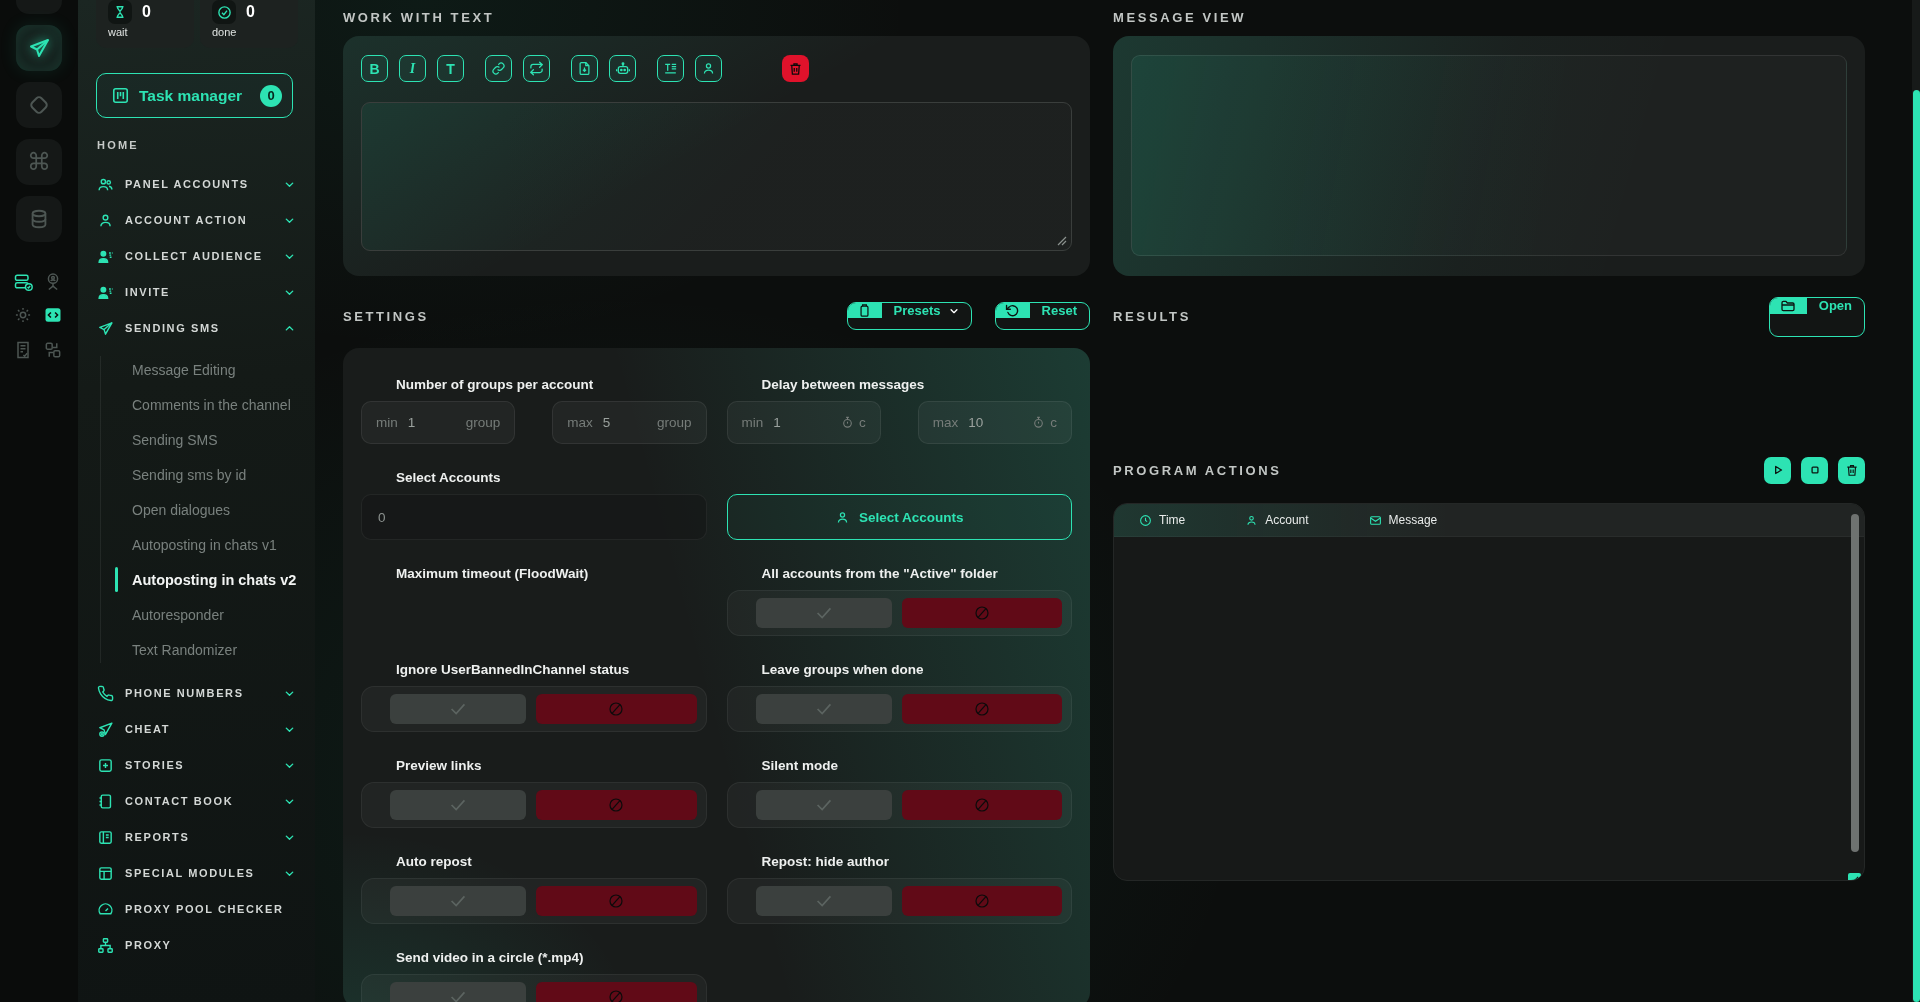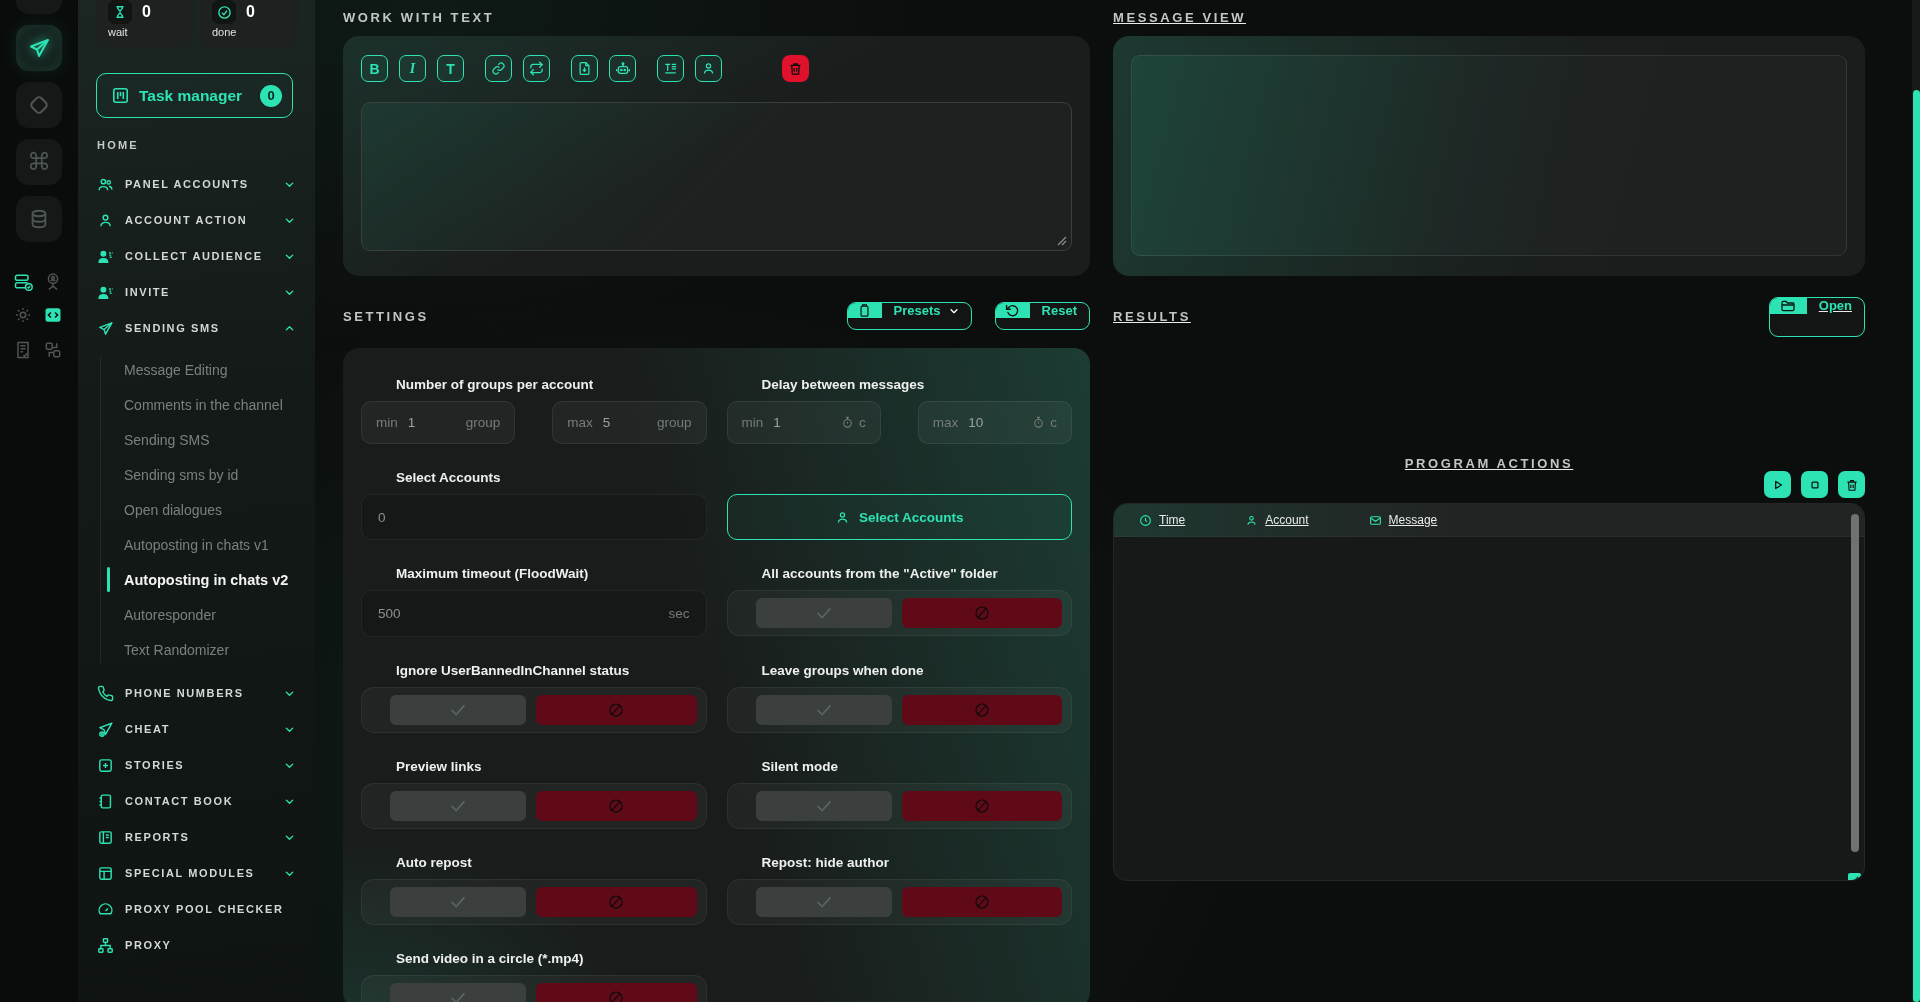--- a/index.html
+++ b/index.html
@@ -34,29 +34,29 @@
     display:flex; align-items:center; gap:9px; padding:0 10px 0 14px; color:#2de3b3; cursor:pointer; background:rgba(45,227,179,0.03); }
   .tm-label { font-size:15.5px; font-weight:bold; }
   .tm-badge { margin-left:auto; width:22px; height:22px; border-radius:50%; background:#2de3b3; color:#06251c;
     font-size:13px; font-weight:bold; display:flex; align-items:center; justify-content:center; }
   .home { position:absolute; left:19px; top:139px; font-size:11px; font-weight:bold; letter-spacing:2.2px; color:#c6cac8; }
   .nav { position:absolute; left:0; top:166px; width:237px; display:flex; flex-direction:column; }
   .nav-item { height:36px; display:flex; align-items:center; padding:0 20px 0 19px; cursor:pointer; }
   .nav-item .nico { width:17px; height:17px; color:#2de3b3; flex:none; }
   .nav-item .nlabel { margin-left:11px; font-size:11px; font-weight:bold; letter-spacing:1.6px; color:#d4d8d6; }
   .chev { margin-left:auto; width:11px; height:11px; color:#2de3b3; }
-  .sublist { position:relative; margin:6px 0 8px 22px; padding-left:8px; display:flex; flex-direction:column; }
+  .sublist { position:relative; margin:6px 0 8px 22px; padding-left:16px; display:flex; flex-direction:column; }
   .sublist:before { content:""; position:absolute; left:0; top:4px; bottom:4px; width:1px; background:rgba(255,255,255,0.07); }
   .sub-item { height:35px; display:flex; align-items:center; padding-left:16px; font-size:14px; color:#79817e; cursor:pointer; position:relative; }
   .sub-item.active { color:#f2f4f3; font-weight:bold; font-size:14.5px; }
   .sub-item.active:before { content:""; position:absolute; left:-1px; top:5px; bottom:5px; width:3px; border-radius:2px; background:#2de3b3; }
 
   
   .col-center { position:absolute; left:343px; top:0; width:747px; }
-  .col-right  { position:absolute; left:1113px; top:0; width:752px;text-decoration:underline; }
+  .col-right  { position:absolute; left:1113px; top:0; width:752px; }
   .section-title { font-size:13px; font-weight:bold; letter-spacing:2.6px; color:#c2c6c4; }
 
   
   .card { border-radius:16px; }
   .wwt-card { margin-top:11px; height:240px; padding:19px 18px;
     background:linear-gradient(150deg, rgba(45,227,179,0.10), rgba(45,227,179,0) 48%), #1a1d1c; }
   .toolbar { display:flex; align-items:center; }
   .tbtn { width:27px; height:27px; border:1.5px solid #2de3b3; border-radius:7px; background:rgba(45,227,179,0.06);
     color:#2de3b3; display:flex; align-items:center; justify-content:center; cursor:pointer; flex:none; }
   .tbtn span { font-size:14px; font-weight:bold; }
@@ -99,21 +99,21 @@
     display:flex; align-items:center; gap:10px; padding:0 9px 0 28px; }
   .tg-yes { flex:0.85; height:30px; border-radius:6px; background:#3b403e; display:flex; align-items:center; justify-content:center; color:#5c6461; cursor:pointer; }
   .tg-no { flex:1; height:30px; border-radius:6px; background:#610a17; display:flex; align-items:center; justify-content:center; color:#0b0b0b; cursor:pointer; }
 
   
   .mv-card { margin-top:11px; height:240px; padding:19px 18px;
     background:linear-gradient(105deg, rgba(45,227,179,0.14), rgba(45,227,179,0.02) 50%, rgba(45,227,179,0) 70%), #1a1d1c; }
   .mv-inner { height:201px; border:1px solid rgba(255,255,255,0.09); border-radius:9px;
     background:linear-gradient(100deg, rgba(45,227,179,0.08), rgba(255,255,255,0.02) 60%); }
   .results-head { margin-top:25px; height:31px; display:flex; align-items:center; }
-  .pa-head { margin-top:124px; height:28px; display:flex; align-items:center;flex-direction:column; }
+  .pa-head { margin-top:124px; height:28px; display:flex; align-items:center; }
   .sq-btn { width:27px; height:27px; border-radius:7px; background:#2de3b3; color:#0c1511; display:flex; align-items:center; justify-content:center; cursor:pointer; }
   .pa-panel { position:relative; margin-top:19px; height:378px; border-radius:14px; background:#17191888; border:1px solid #242726;
     background:#171918; overflow:hidden; }
   .pa-header { height:33px; display:flex; align-items:center; padding-left:25px;
     background:linear-gradient(90deg, rgba(45,227,179,0.12), rgba(255,255,255,0.02) 45%), #1d201f; border-bottom:1px solid rgba(255,255,255,0.04); }
   .pa-col { display:flex; align-items:center; gap:7px; margin-right:60px; }
   .pa-col svg { width:13px; height:13px; color:#2de3b3; }
   .pa-col .cl { font-size:12px; color:#e8ebea; }
   .pa-scroll { position:absolute; right:5px; top:10px; width:8px; height:338px; border-radius:4px; background:#6e7270; cursor:grab; }
   .pa-grip { position:absolute; right:3px; bottom:-6px; width:13px; height:13px; background:#2de3b3; border-radius:2px;
@@ -637,24 +637,20 @@
                 </svg>
               </span>
             <span>Select Accounts</span>
           </div>
         </div>
       </div>
 
       <div class="grid2 row">
         <div>
           <div class="f-label">Maximum timeout (FloodWait)</div>
-          <div class="big-input" style="height:47px">
-            <span>500</span>
-            <span style="margin-left:auto; color:#767c79">sec</span>
-          </div>
         </div>
         <div>
           <div class="f-label">All accounts from the "Active" folder</div>
           <div class="toggle">
             <div class="tg-yes">
                 <span>
                   <svg width="22" height="16" viewBox="0 0 24 16" fill="none" stroke="currentColor" stroke-width="1.8">
                     <polyline points="5 8 10 13 19 3"></polyline>
                   </svg>
                 </span>

